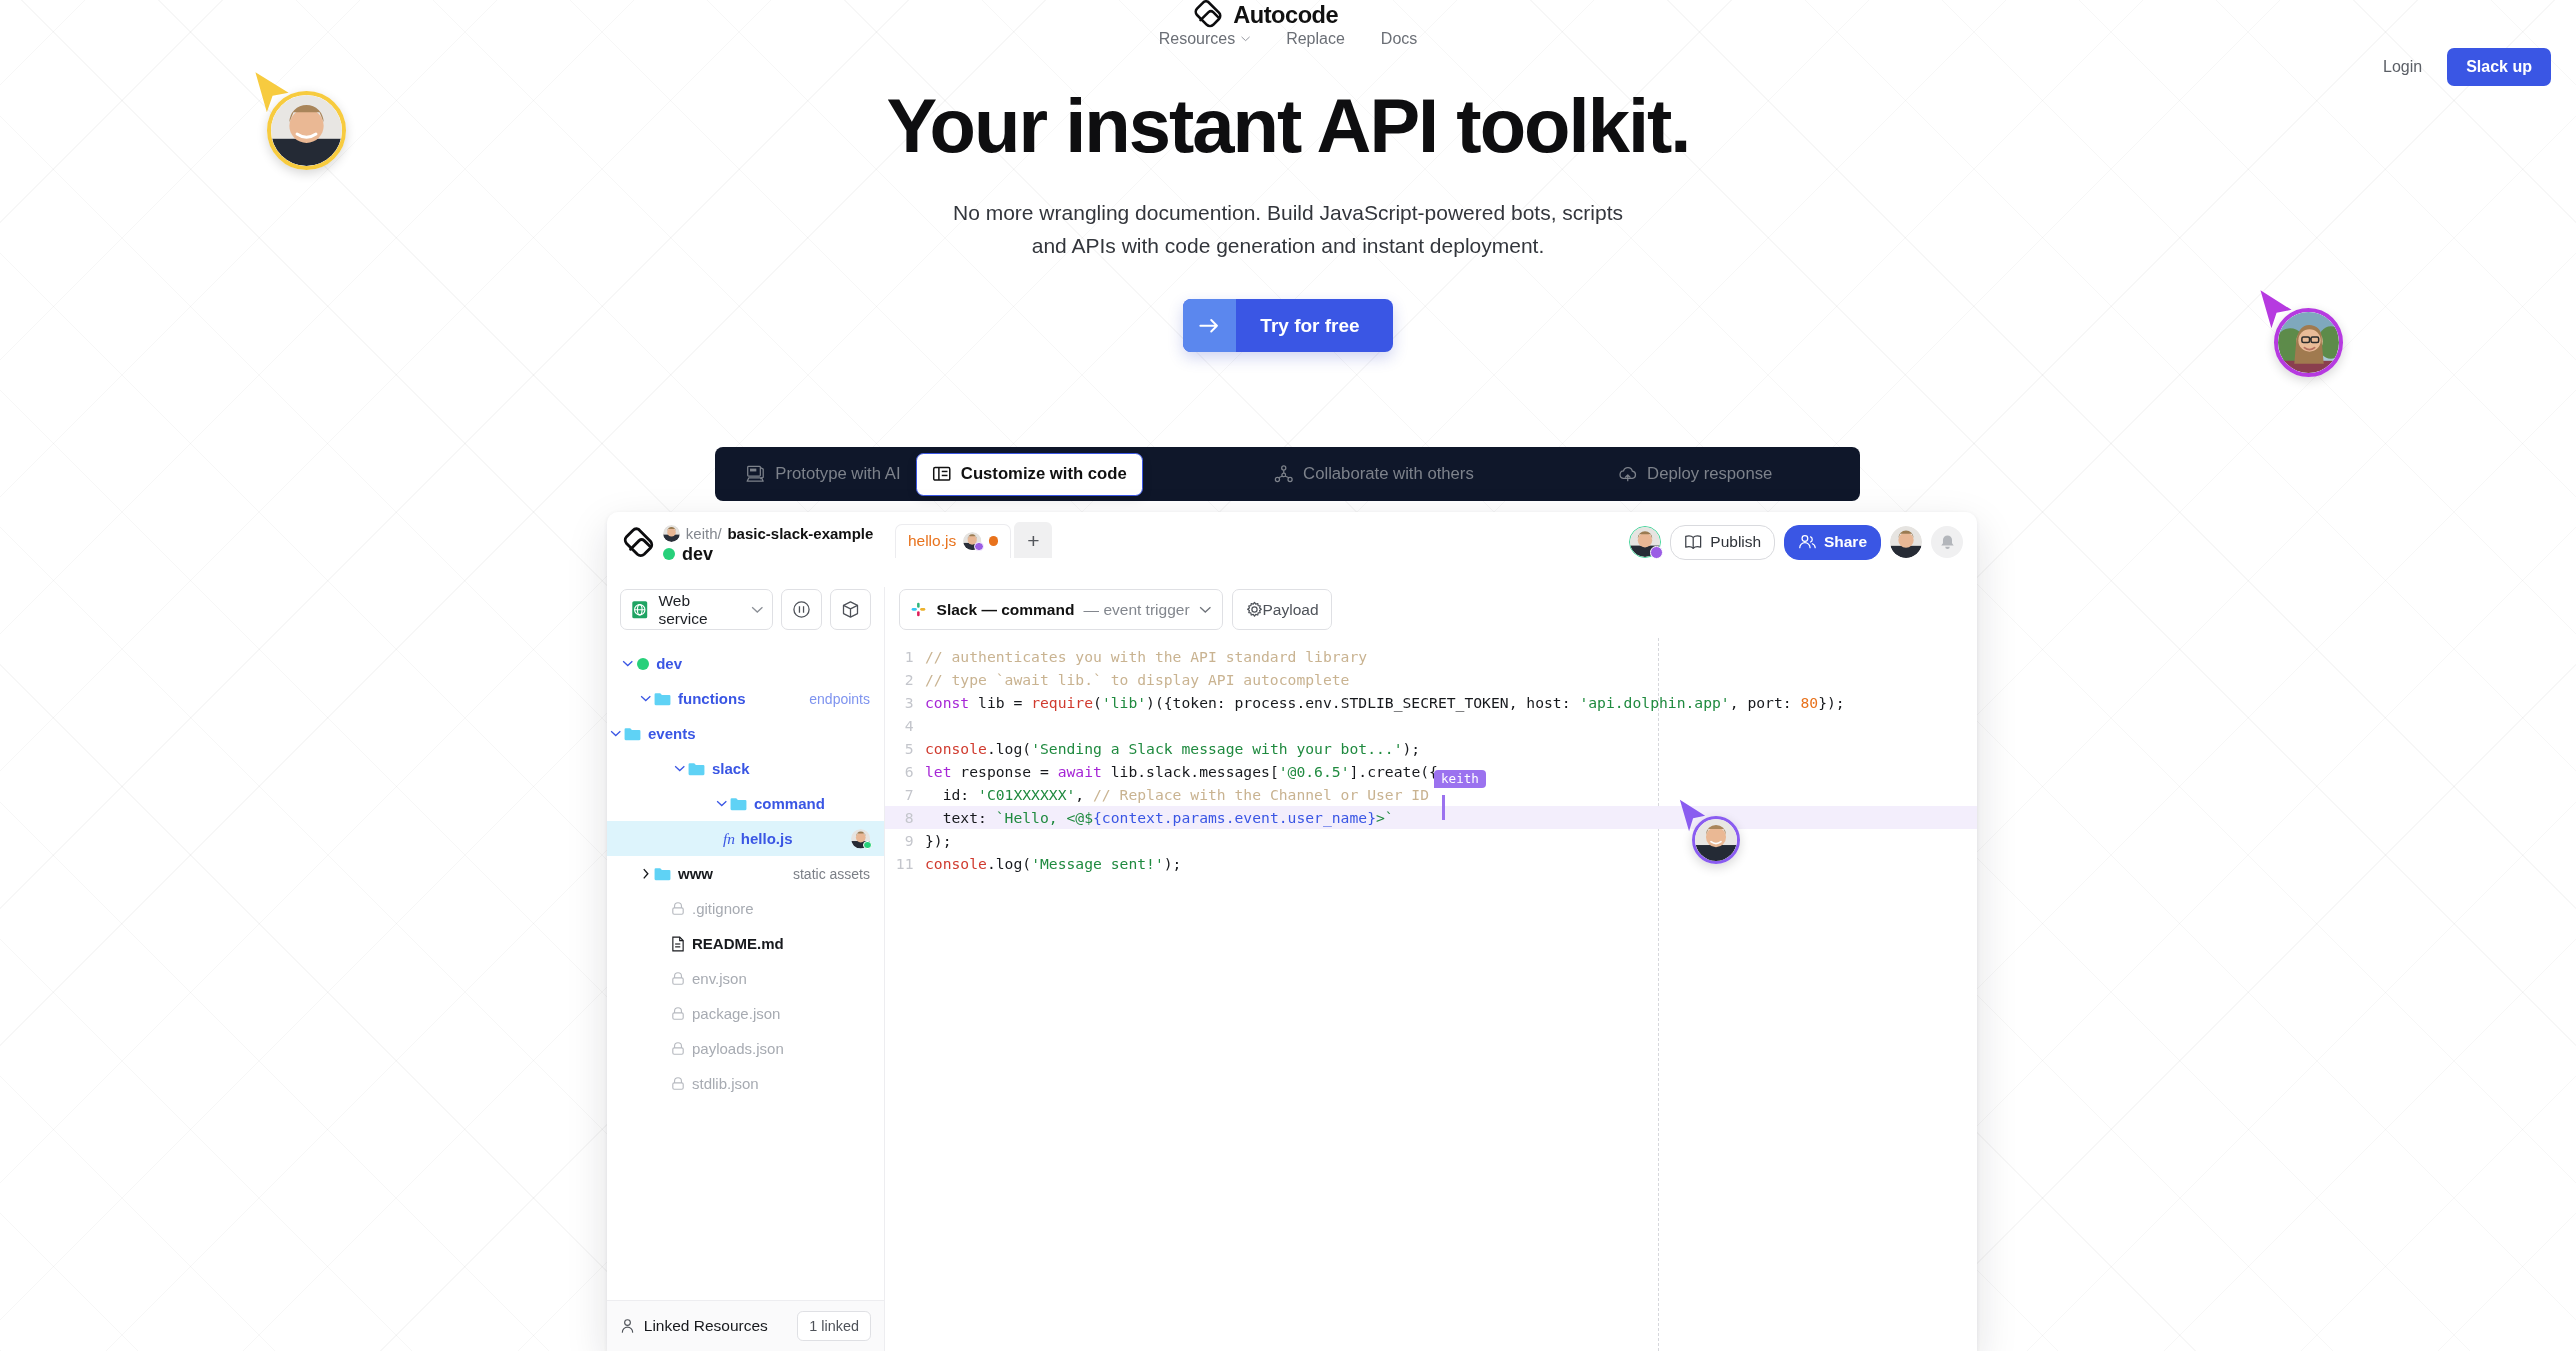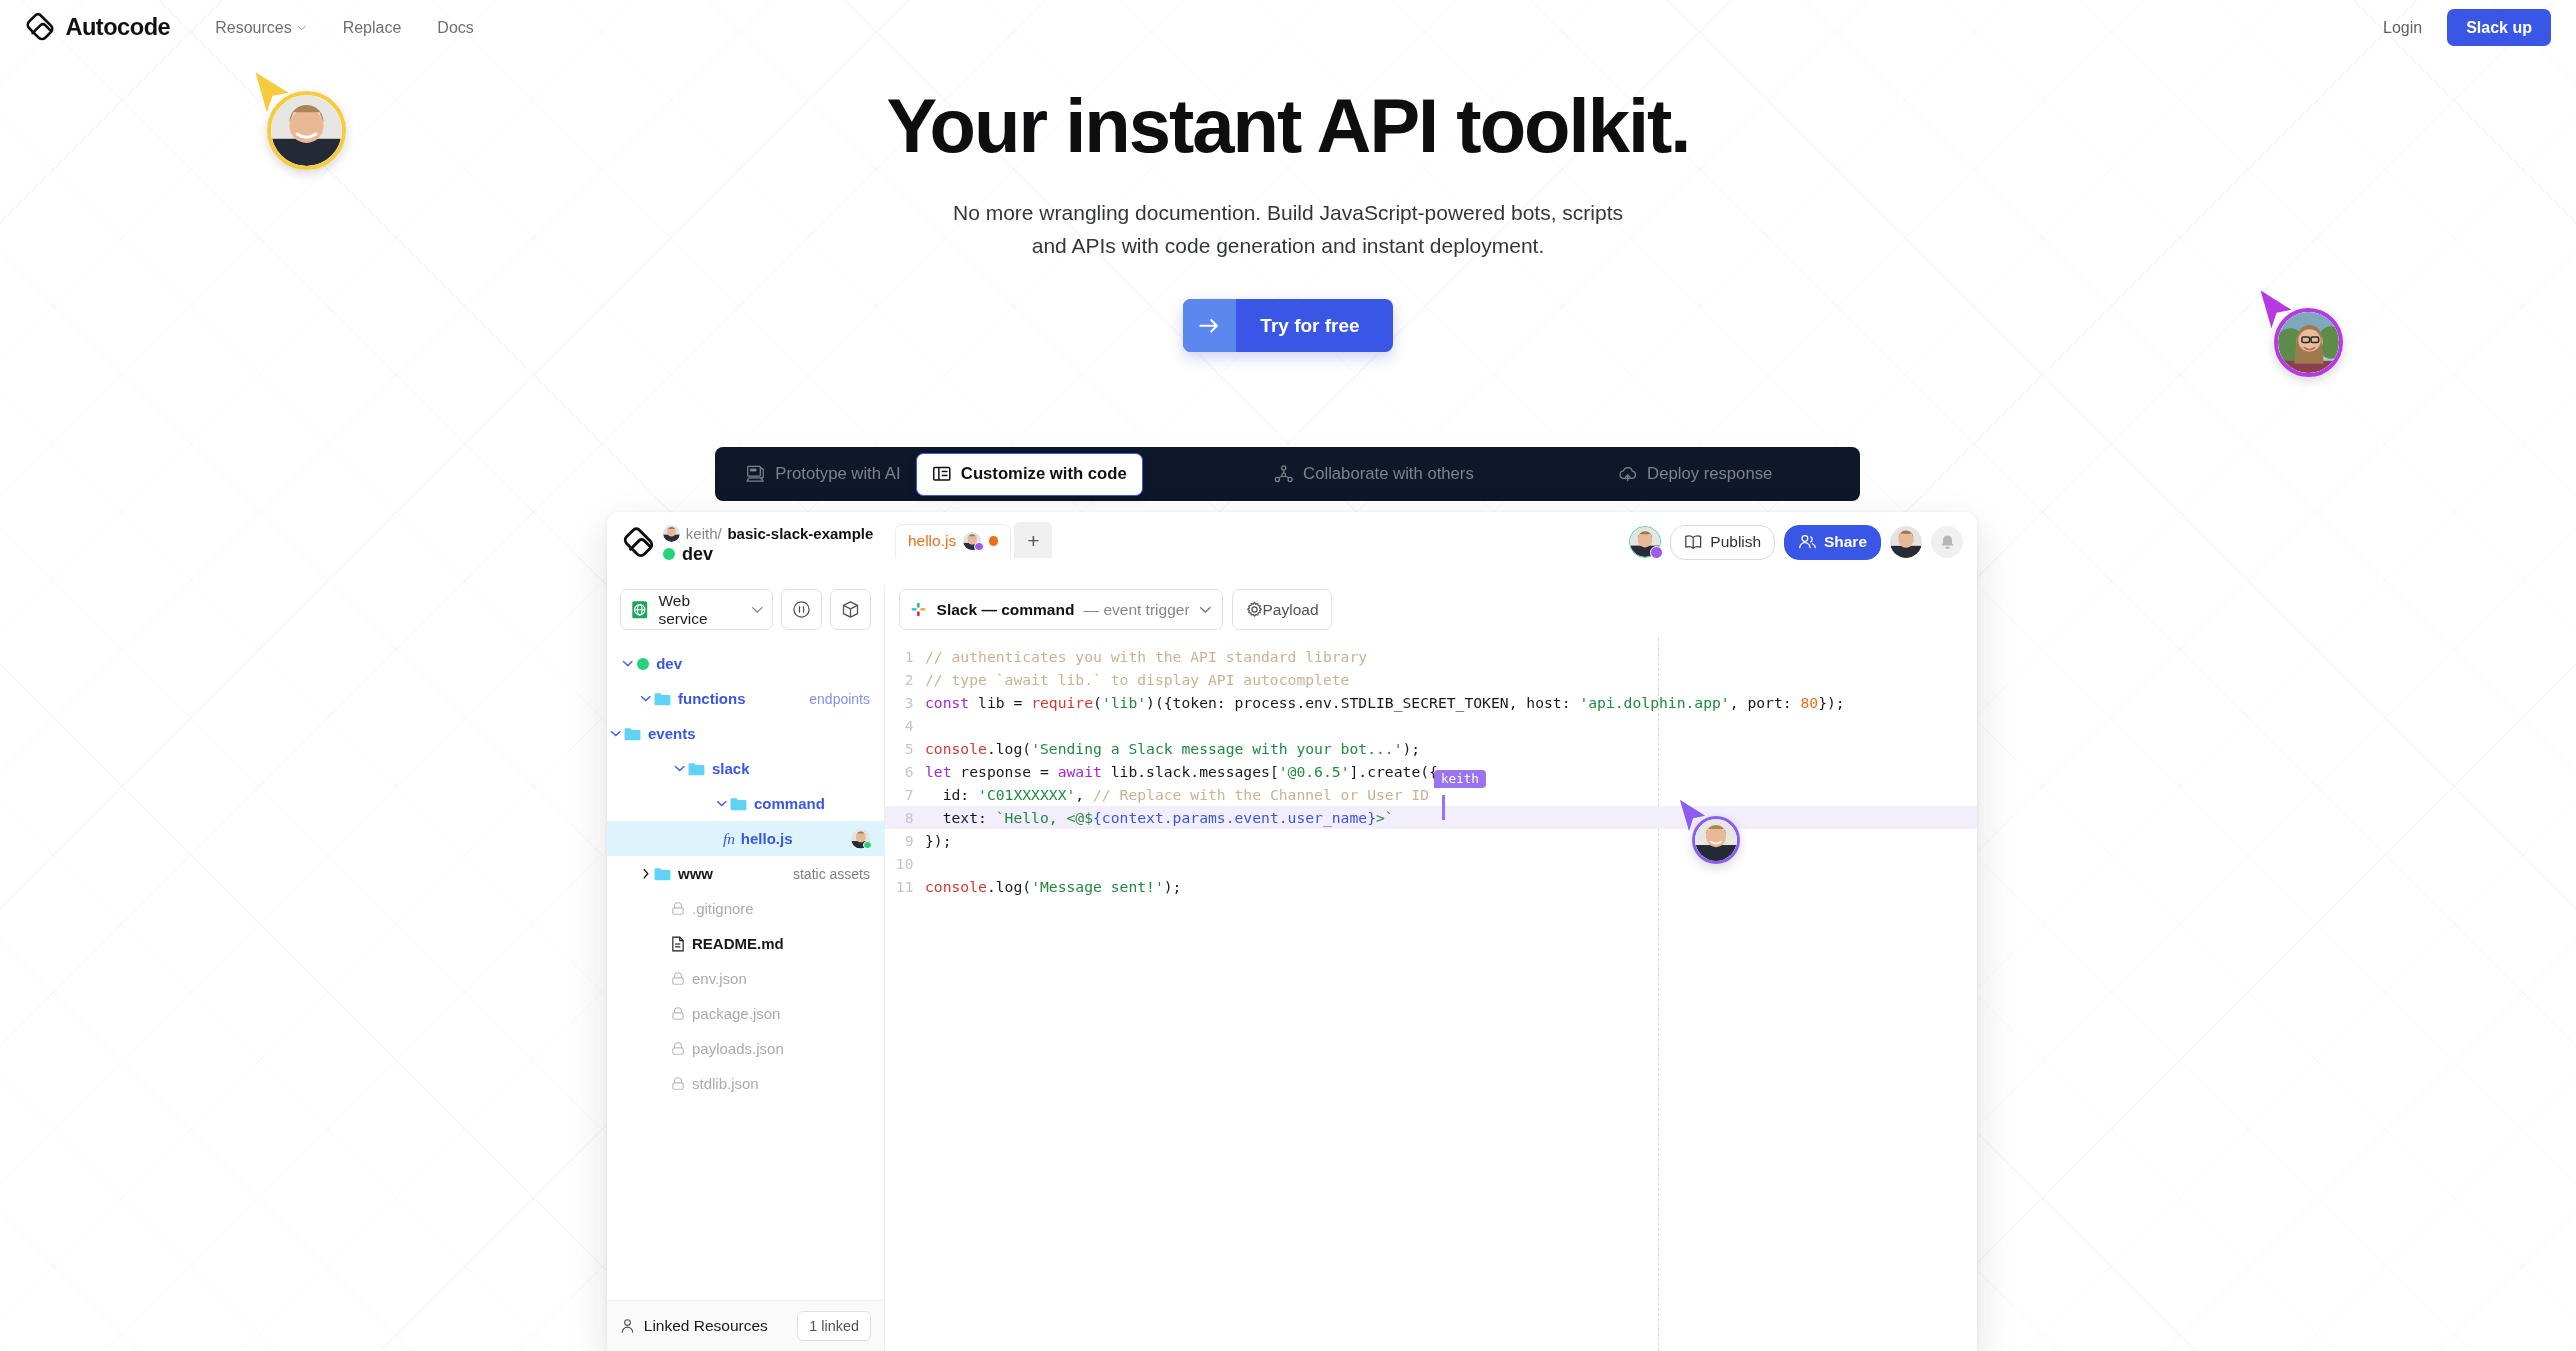--- a/index.html
+++ b/index.html
@@ -17,21 +17,21 @@
     background-image:
       repeating-linear-gradient(45deg,  rgba(0,0,0,0.030) 0 0.9px, rgba(0,0,0,0) 0.9px 97px),
       repeating-linear-gradient(-45deg, rgba(0,0,0,0.030) 0 0.9px, rgba(0,0,0,0) 0.9px 97px);
     z-index: 0;
   }
   #root { position: absolute; inset: 0; z-index: 2; }
 
   
   #topnav {
     position: absolute; top: 0; left: 0; width: 2576px; height: 55px;
-    display: flex; align-items: center; padding: 0 25px;
+    display: flex; align-items: center; padding: 0 25px; flex-direction: column;
   }
   .brand { display: flex; align-items: center; gap: 10.4px; margin-right: 45px; }
   .brand-logo { width: 30px; height: 30px; display:block; }
   .brand-name { font-size: 23.6px; font-weight: 700; letter-spacing: -0.5px; color:#111; }
   .navlinks { display: flex; align-items: center; gap: 36px; }
   .navlink {
     font-size: 16px; color: #6b6f76; display: flex; align-items: center; gap: 5.8px;
     cursor: pointer; white-space: nowrap;
   }
   .chev-down { width: 9.2px; height: 5.8px; display:block; }
@@ -730,24 +730,20 @@
                 <span class="ln">7</span>
                 <span class="ct"><span class="c-var">  id: </span><span class="c-str">'C01XXXXXX'</span><span class="c-var">, </span><span class="c-com">// Replace with the Channel or User ID</span></span>
               </div>
               <div class="code-line hl">
                 <span class="ln">8</span>
                 <span class="ct"><span class="c-var">  text: </span><span class="c-str">`Hello, &lt;@$</span><span class="c-blue">{context.params.event.user_name}</span><span class="c-str">&gt;</span><span class="c-str">`</span></span>
               </div>
               <div class="code-line">
                 <span class="ln">9</span>
                 <span class="ct"><span class="c-var">});</span></span>
-              </div>
-              <div class="code-line">
-                <span class="ln">10</span>
-                <span class="ct"><span class="c-var"></span></span>
               </div>
               <div class="code-line">
                 <span class="ln">11</span>
                 <span class="ct"><span class="c-fn">console</span><span class="c-var">.log(</span><span class="c-str">'Message sent!'</span><span class="c-var">);</span></span>
               </div>
             </div>
         </div>
       </div>
     </div>
   </div>

